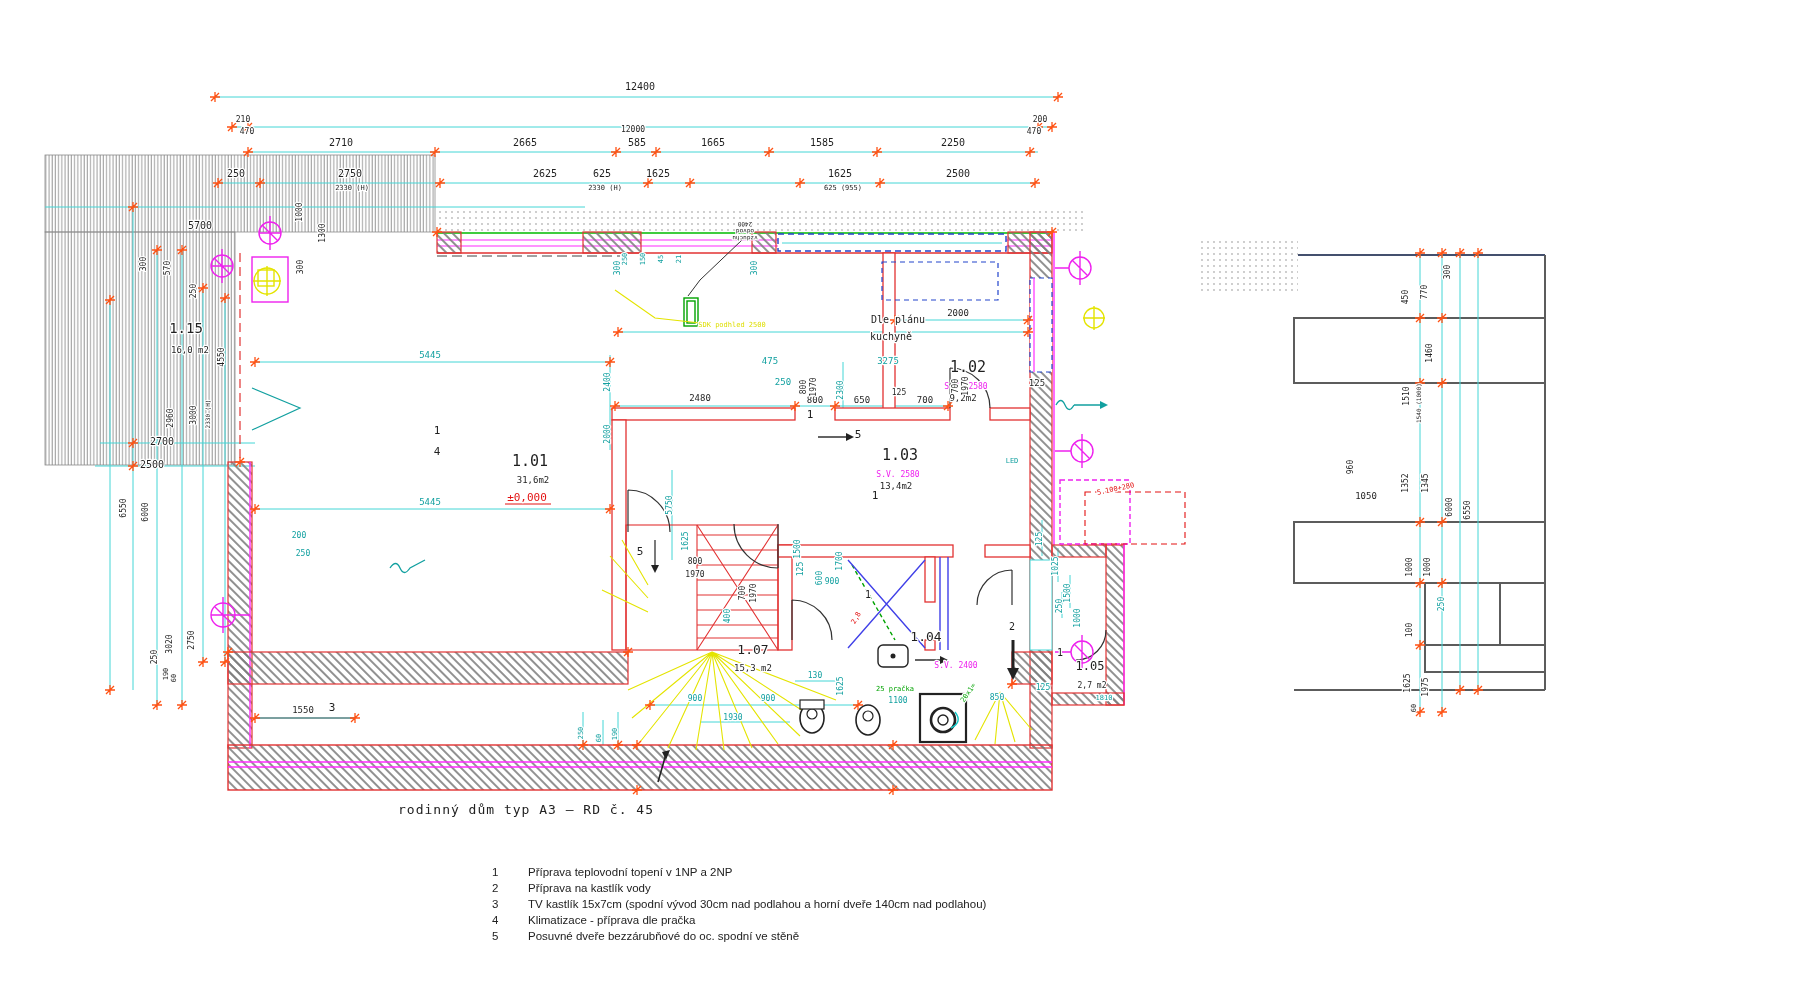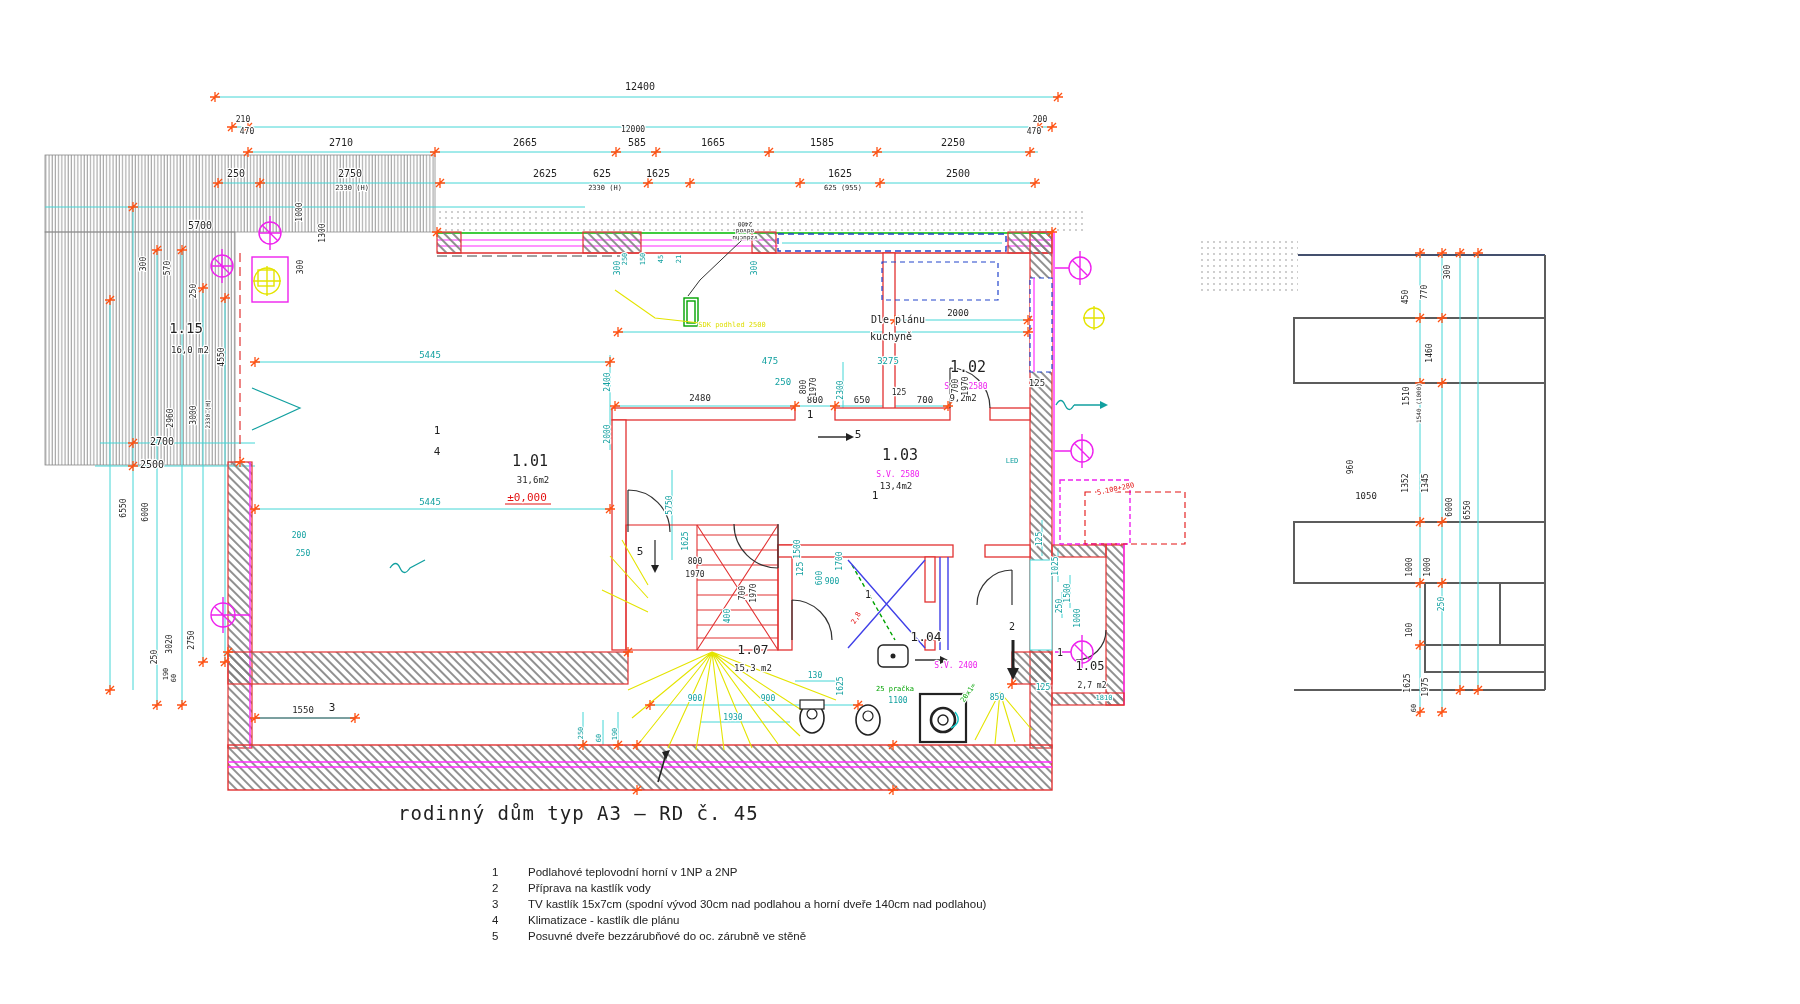--- a/index.html
+++ b/index.html
@@ -1,19 +1,19 @@
 <!DOCTYPE html>
 <html><head>
 <meta charset="utf-8">
 <style>
   html,body{margin:0;padding:0;background:#ffffff;}
   .stage{position:relative;width:1800px;height:1004px;background:#fff;overflow:hidden;
          font-family:"DejaVu Sans Mono",monospace;}
   svg{position:absolute;left:0;top:0;}
-  .plan-title{position:absolute;left:398px;top:802px;font-size:19px;color:#222;
+  .plan-title{position:absolute;left:398px;top:802px;font-size:13px;color:#222;
               font-family:"DejaVu Sans Mono",monospace;letter-spacing:1px;white-space:nowrap;}
   .legend{position:absolute;left:492px;top:866px;font-family:"Liberation Sans",sans-serif;
           font-size:11.5px;color:#222;}
   .legend-row{display:flex;margin-bottom:4px;line-height:1.05;}
   .legend-num{width:14px;margin-right:22px;text-align:left;}
   .legend-text{white-space:nowrap;}
 </style>
 </head>
 <body>
 
@@ -361,33 +361,33 @@
         <text x="583" y="733" font-size="7" fill="#12a0a0" text-anchor="middle" font-family="&quot;DejaVu Sans Mono&quot;, monospace" style="paint-order:stroke;stroke:#ffffff;stroke-width:2.4px;stroke-linejoin:round" transform="rotate(-90 583 733)">250</text>
         <text x="601" y="738" font-size="7" fill="#12a0a0" text-anchor="middle" font-family="&quot;DejaVu Sans Mono&quot;, monospace" style="paint-order:stroke;stroke:#ffffff;stroke-width:2.4px;stroke-linejoin:round" transform="rotate(-90 601 738)">60</text>
         <text x="617" y="734" font-size="7" fill="#12a0a0" text-anchor="middle" font-family="&quot;DejaVu Sans Mono&quot;, monospace" style="paint-order:stroke;stroke:#ffffff;stroke-width:2.4px;stroke-linejoin:round" transform="rotate(-90 617 734)">190</text>
       </g>
 </svg>
 
 <div class="plan-title">rodinný dům typ A3 – RD č. 45</div>
 <div class="legend" id="legend">
       <div class="legend-row">
         <span class="legend-num">1</span>
-        <span class="legend-text">Podlahové teplovodní horní v 1NP a 2NP</span>
+        <span class="legend-text">Příprava teplovodní topení v 1NP a 2NP</span>
       </div>
       <div class="legend-row">
         <span class="legend-num">2</span>
         <span class="legend-text">Příprava na kastlík vody</span>
       </div>
       <div class="legend-row">
         <span class="legend-num">3</span>
         <span class="legend-text">TV kastlík 15x7cm (spodní vývod 30cm nad podlahou a horní dveře 140cm nad podlahou)</span>
       </div>
       <div class="legend-row">
         <span class="legend-num">4</span>
-        <span class="legend-text">Klimatizace - kastlík dle plánu</span>
+        <span class="legend-text">Klimatizace - příprava dle pračka</span>
       </div>
       <div class="legend-row">
         <span class="legend-num">5</span>
-        <span class="legend-text">Posuvné dveře bezzárubňové do oc. zárubně ve stěně</span>
+        <span class="legend-text">Posuvné dveře bezzárubňové do oc. spodní ve stěně</span>
       </div>
     </div>
 
 </div>
 
 </body></html>

